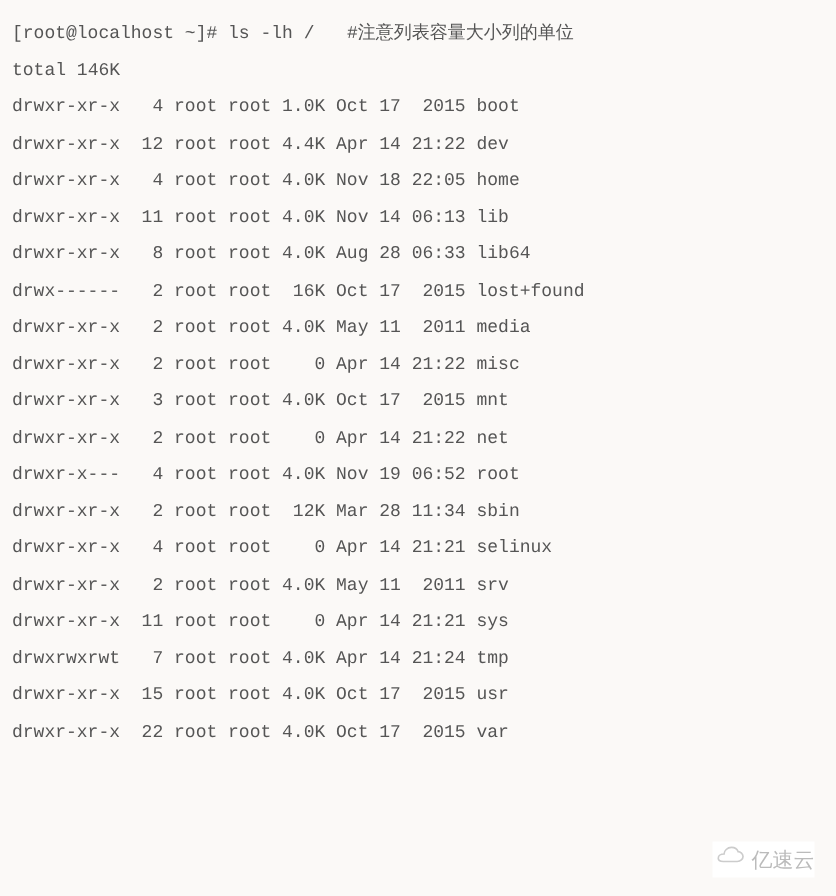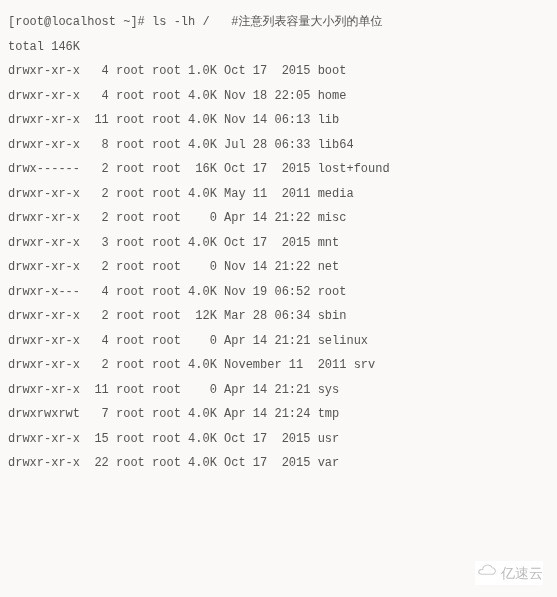--- a/index.html
+++ b/index.html
@@ -33,32 +33,33 @@
     }
     .watermark svg { width: 22px; height: 14px; }
   </style>
 </head>
 <body>
 
 <div class="prompt-line"><span>[root@localhost ~]# </span><span class="command">ls -lh /</span><span>   </span><span class="comment">#注意列表容量大小列的单位</span></div>
 <div class="total-line"><span>total </span><span>146K</span></div>
 <div id="listing">
     <div class="row">drwxr-xr-x   4 root root 1.0K Oct 17  2015 boot</div>
+    <div class="row">drwxr-xr-x  12 root root 4.4K Apr 14 21:22 dev</div>
     <div class="row">drwxr-xr-x   4 root root 4.0K Nov 18 22:05 home</div>
     <div class="row">drwxr-xr-x  11 root root 4.0K Nov 14 06:13 lib</div>
-    <div class="row">drwxr-xr-x   8 root root 4.0K Jul 28 06:33 lib64</div>
+    <div class="row">drwxr-xr-x   8 root root 4.0K Aug 28 06:33 lib64</div>
     <div class="row">drwx------   2 root root  16K Oct 17  2015 lost+found</div>
     <div class="row">drwxr-xr-x   2 root root 4.0K May 11  2011 media</div>
     <div class="row">drwxr-xr-x   2 root root    0 Apr 14 21:22 misc</div>
     <div class="row">drwxr-xr-x   3 root root 4.0K Oct 17  2015 mnt</div>
-    <div class="row">drwxr-xr-x   2 root root    0 Nov 14 21:22 net</div>
+    <div class="row">drwxr-xr-x   2 root root    0 Apr 14 21:22 net</div>
     <div class="row">drwxr-x---   4 root root 4.0K Nov 19 06:52 root</div>
-    <div class="row">drwxr-xr-x   2 root root  12K Mar 28 06:34 sbin</div>
+    <div class="row">drwxr-xr-x   2 root root  12K Mar 28 11:34 sbin</div>
     <div class="row">drwxr-xr-x   4 root root    0 Apr 14 21:21 selinux</div>
-    <div class="row">drwxr-xr-x   2 root root 4.0K November 11  2011 srv</div>
+    <div class="row">drwxr-xr-x   2 root root 4.0K May 11  2011 srv</div>
     <div class="row">drwxr-xr-x  11 root root    0 Apr 14 21:21 sys</div>
     <div class="row">drwxrwxrwt   7 root root 4.0K Apr 14 21:24 tmp</div>
     <div class="row">drwxr-xr-x  15 root root 4.0K Oct 17  2015 usr</div>
     <div class="row">drwxr-xr-x  22 root root 4.0K Oct 17  2015 var</div>
   </div>
 
 <div class="watermark">
   <span>
     <svg viewBox="0 0 40 24">
         <path d="M30 18c4 0 7-3 7-6s-3-6-6-6c-1-3-4-5-8-5-5 0-9 4-9 8-4 0-7 2-7 5s3 4 6 4h17z" fill="none" stroke="#ccc" stroke-width="2"></path>

